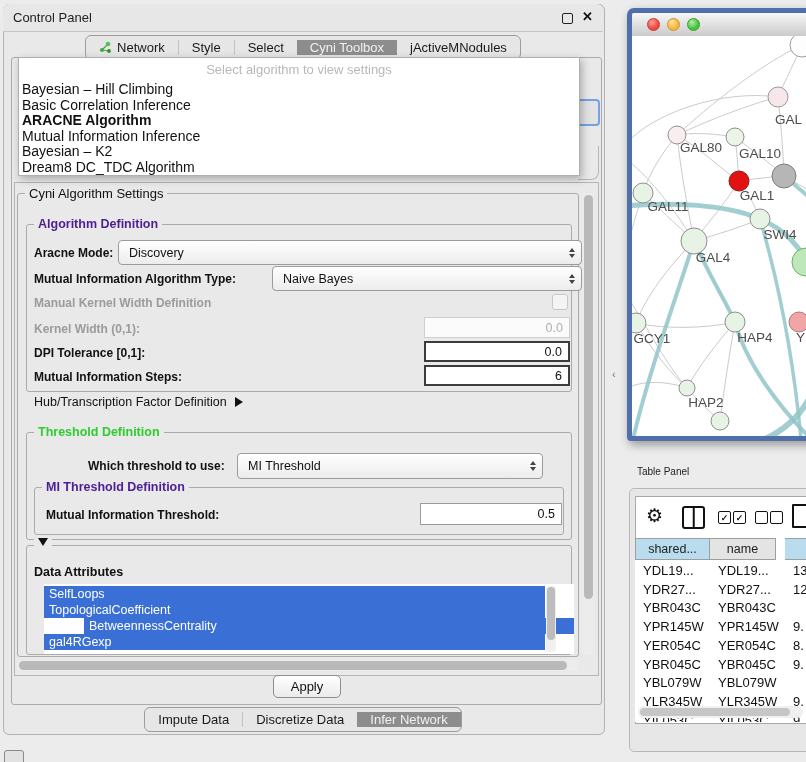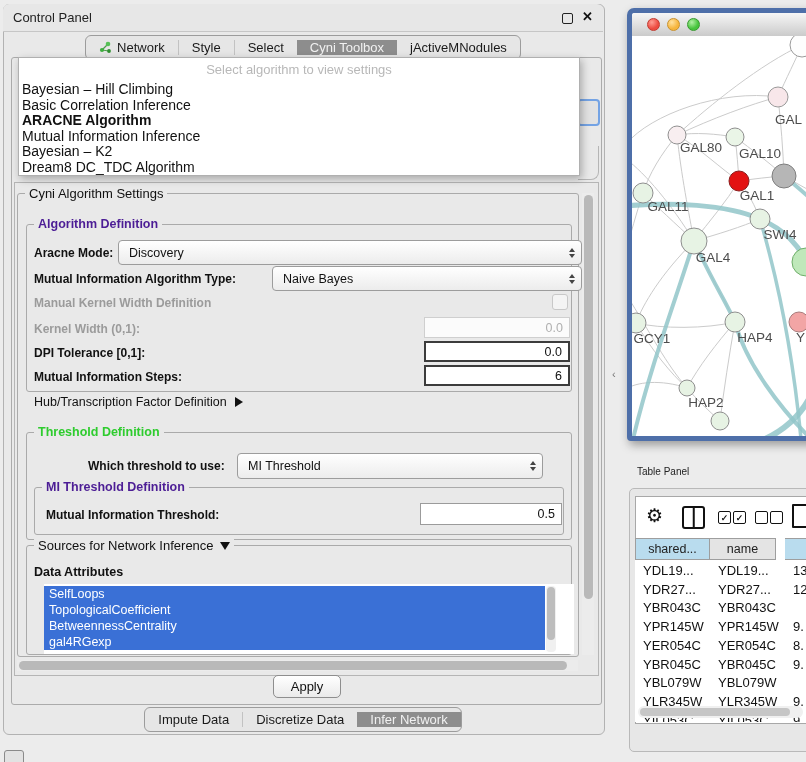--- a/index.html
+++ b/index.html
@@ -207,29 +207,28 @@
       </span>
   </div>
   <div class="fieldset" style="left:34px;top:487px;width:528px;height:46px;">
     <span class="flabel blue">MI Threshold Definition</span>
   </div>
   <span class="lbl" style="left:46px;top:508px;">Mutual Information Threshold:</span>
   <input class="num-input norm" style="left: 420px; top: 503px; width: 142px; height: 22px;" readonly="" value="0.5">
 
   <div class="fieldset" style="left:26px;top:545px;width:544px;height:108px;">
     <span class="flabel plain">
-      <span>Sources for Network Inference</span>
       <span class="arrow-down"></span>
     </span>
   </div>
   <span class="lbl" style="left:34px;top:565px;font-size:12.5px;">Data Attributes</span>
   <div class="attr-list" style="left:44px;top:584px;width:514px;height:70px;" id="attr-list">
       <div class="attr-item" style="top: 2px; width: 501px; background: rgb(58, 112, 214);">SelfLoops</div>
       <div class="attr-item" style="top: 18px; width: 501px; background: rgb(58, 112, 214);">TopologicalCoefficient</div>
-      <div class="attr-item" style="top: 34px; width: 501px; background: rgb(58, 112, 214);">BetweennessCentrality</div>
+      <div class="attr-item" style="top: 34px; width: 501px; background: rgb(58, 112, 214); margin-left: 40px;">BetweennessCentrality</div>
       <div class="attr-item" style="top: 50px; width: 501px; background: rgb(58, 112, 214);">gal4RGexp</div>
     </div>
   <div class="list-scroll" style="left:546px;top:586px;width:10px;height:66px;">
     <span class="list-thumb" style="left:1px;top:1px;width:8px;height:53px;"></span>
   </div>
 
   <div class="abs vscroll"></div>
   <div class="abs vthumb"></div>
   <div class="abs hscroll"></div>
   <div class="abs hthumb"></div>

